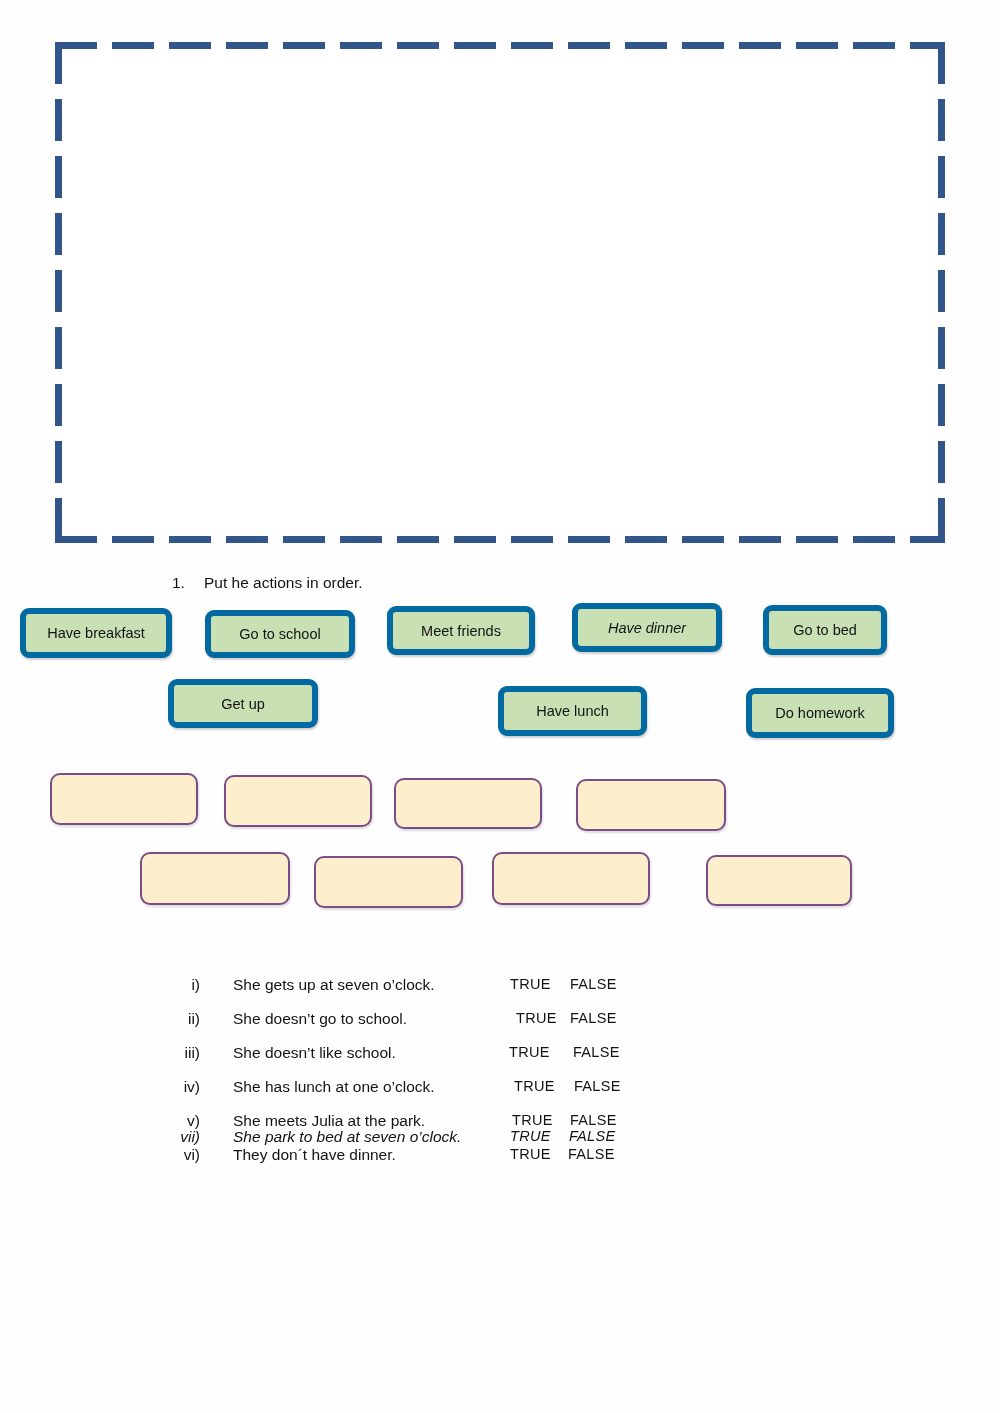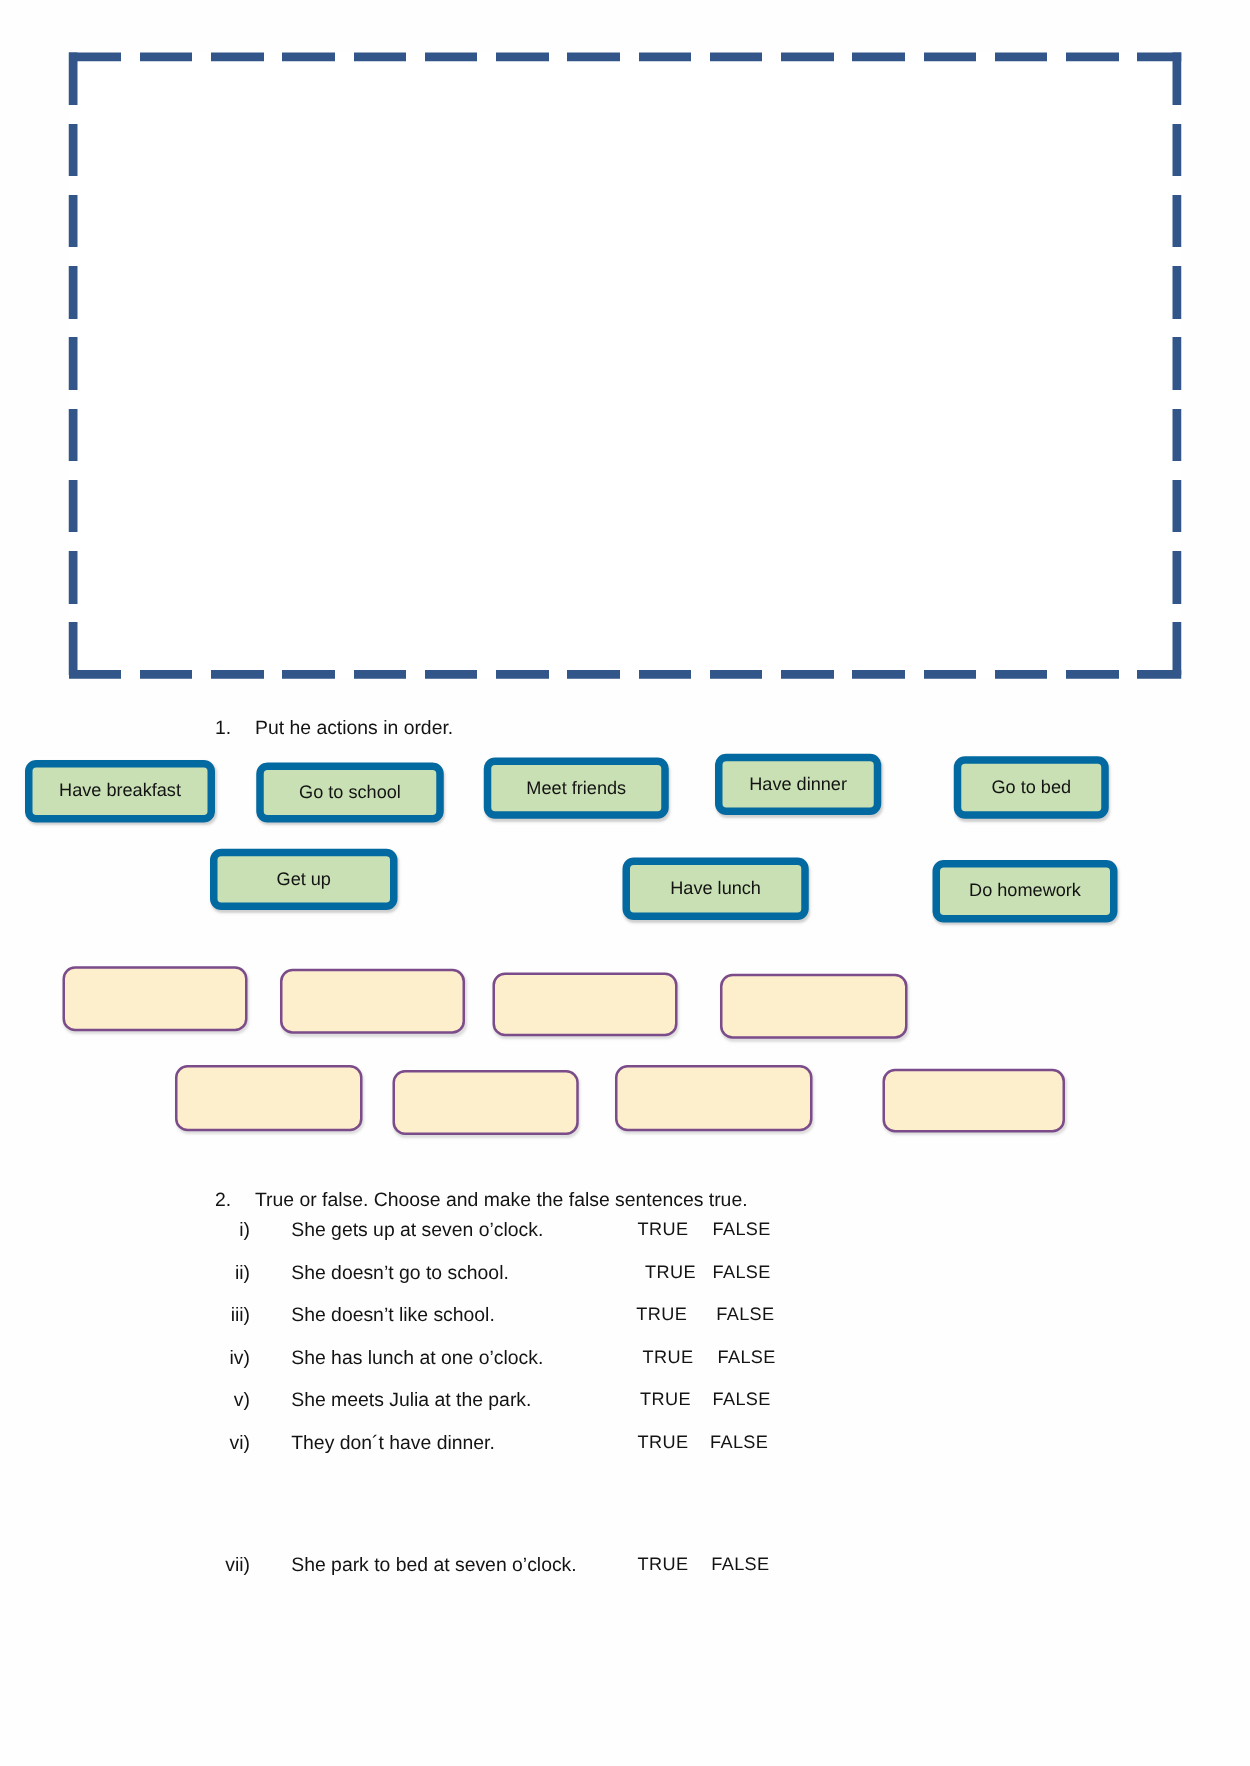--- a/index.html
+++ b/index.html
@@ -137,21 +137,21 @@
   <div id="ex1-layer">
       <div class="chip" style="left: 20px; top: 608px; width: 152px; height: 50px;">
         <span>Have breakfast</span>
       </div>
       <div class="chip" style="left: 205px; top: 610px; width: 150px; height: 48px;">
         <span>Go to school</span>
       </div>
       <div class="chip" style="left: 387px; top: 606px; width: 148px; height: 49px;">
         <span>Meet friends</span>
       </div>
-      <div class="chip" style="left: 572px; top: 603px; width: 133px; height: 49px;">
+      <div class="chip" style="left: 572px; top: 603px; width: 150px; height: 49px; font-style: italic;">
         <span>Have dinner</span>
       </div>
       <div class="chip" style="left: 763px; top: 605px; width: 124px; height: 50px;">
         <span>Go to bed</span>
       </div>
       <div class="chip" style="left: 168px; top: 679px; width: 150px; height: 49px;">
         <span>Get up</span>
       </div>
       <div class="chip" style="left: 498px; top: 686px; width: 149px; height: 50px;">
         <span>Have lunch</span>
@@ -162,23 +162,20 @@
       <div class="dropbox" style="left: 50px; top: 773px; width: 148px; height: 52px;"></div>
       <div class="dropbox" style="left: 224px; top: 775px; width: 148px; height: 52px;"></div>
       <div class="dropbox" style="left: 394px; top: 778px; width: 148px; height: 51px;"></div>
       <div class="dropbox" style="left: 576px; top: 779px; width: 150px; height: 52px;"></div>
       <div class="dropbox" style="left: 140px; top: 852px; width: 150px; height: 53px;"></div>
       <div class="dropbox" style="left: 314px; top: 856px; width: 149px; height: 52px;"></div>
       <div class="dropbox" style="left: 492px; top: 852px; width: 158px; height: 53px;"></div>
       <div class="dropbox" style="left: 706px; top: 855px; width: 146px; height: 51px;"></div>
     </div>
 
-  <div class="ex-heading" style="left:172px; top:951px;">
-    <span class="ex-num">2.</span><span>True or false. Choose and make the false sentences true.</span>
-  </div>
 
   <div id="ex2-layer">
       <div class="tf-row" style="top: 976px;">
         <span class="tf-numeral">i)</span>
         <span class="tf-sentence">She gets up at seven o’clock.</span>
         <span class="tf-opt" style="left: 510px;">TRUE</span>
         <span class="tf-opt" style="left: 570px;">FALSE</span>
       </div>
       <div class="tf-row" style="top: 1010px;">
         <span class="tf-numeral">ii)</span>
@@ -203,21 +200,21 @@
         <span class="tf-sentence">She meets Julia at the park.</span>
         <span class="tf-opt" style="left: 512px;">TRUE</span>
         <span class="tf-opt" style="left: 570px;">FALSE</span>
       </div>
       <div class="tf-row" style="top: 1146px;">
         <span class="tf-numeral">vi)</span>
         <span class="tf-sentence">They don´t have dinner.</span>
         <span class="tf-opt" style="left: 510px;">TRUE</span>
         <span class="tf-opt" style="left: 568px;">FALSE</span>
       </div>
-      <div class="tf-row" style="top: 1244px;">
+      <div class="tf-row" style="top: 1128px; font-style: italic;">
         <span class="tf-numeral">vii)</span>
         <span class="tf-sentence">She park to bed at seven o’clock.</span>
         <span class="tf-opt" style="left: 510px;">TRUE</span>
         <span class="tf-opt" style="left: 569px;">FALSE</span>
       </div>
     </div>
 
 </div>
 
 </body></html>

